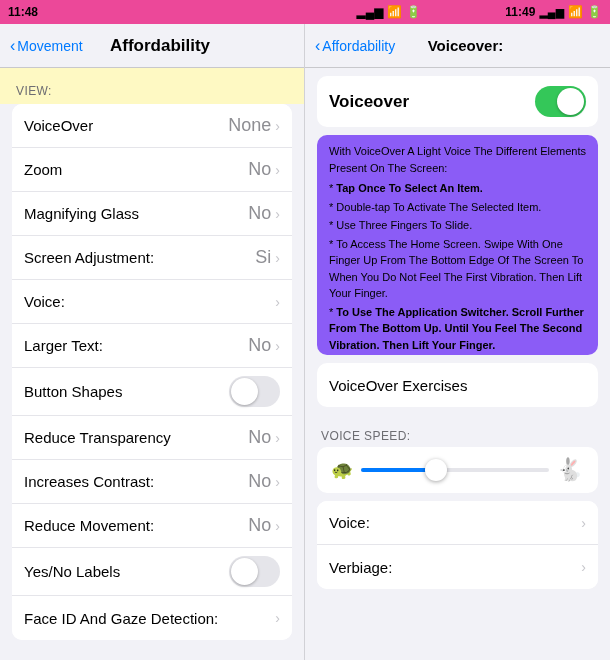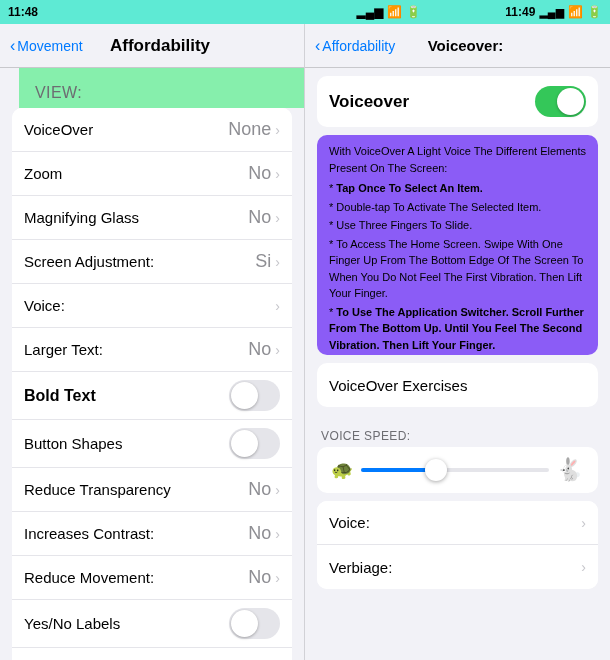--- a/index.html
+++ b/index.html
@@ -12,21 +12,21 @@
       display: flex;
       flex-direction: column;
     }
 
     
     .status-bar {
       display: flex;
       justify-content: space-between;
       align-items: center;
       height: 24px;
-      background: #5eead4;
+      background: #ec4899;
       padding: 0 8px;
     }
     .status-left { font-size: 12px; font-weight: 600; }
     .status-right { display: flex; align-items: center; gap: 4px; font-size: 12px; }
 
     
     .panels {
       display: flex;
       flex: 1;
       overflow: hidden;
@@ -73,26 +73,25 @@
     .nav-title {
       font-size: 17px;
       font-weight: 600;
       color: #000;
       margin-left: 8px;
     }
 
     
     .section-header {
       padding: 16px 16px 6px 16px;
-      font-size: 16px;
+      font-size: 12px;
       color: #6d6d72;
       text-transform: uppercase;
       letter-spacing: 0.4px;
-      background: #86efac;
-      margin-left: 19px;
+      background: #fef9c3;
     }
 
     
     .list-group {
       background: #fff;
       border-radius: 10px;
       margin: 0 12px 8px 12px;
       overflow: hidden;
     }
     .list-item {
@@ -299,24 +298,20 @@
           <span class="list-item-label">Voice:</span>
           <span class="chevron">›</span>
         </div>
 
         <div class="list-item">
           <span class="list-item-label">Larger Text:</span>
           <span class="list-item-value">No</span>
           <span class="chevron">›</span>
         </div>
 
-        <div class="list-item">
-          <span class="list-item-label bold">Bold Text</span>
-          <div class="toggle"></div>
-        </div>
 
         <div class="list-item">
           <span class="list-item-label">Button Shapes</span>
           <div class="toggle"></div>
         </div>
 
         <div class="list-item">
           <span class="list-item-label">Reduce Transparency</span>
           <span class="list-item-value">No</span>
           <span class="chevron">›</span>

